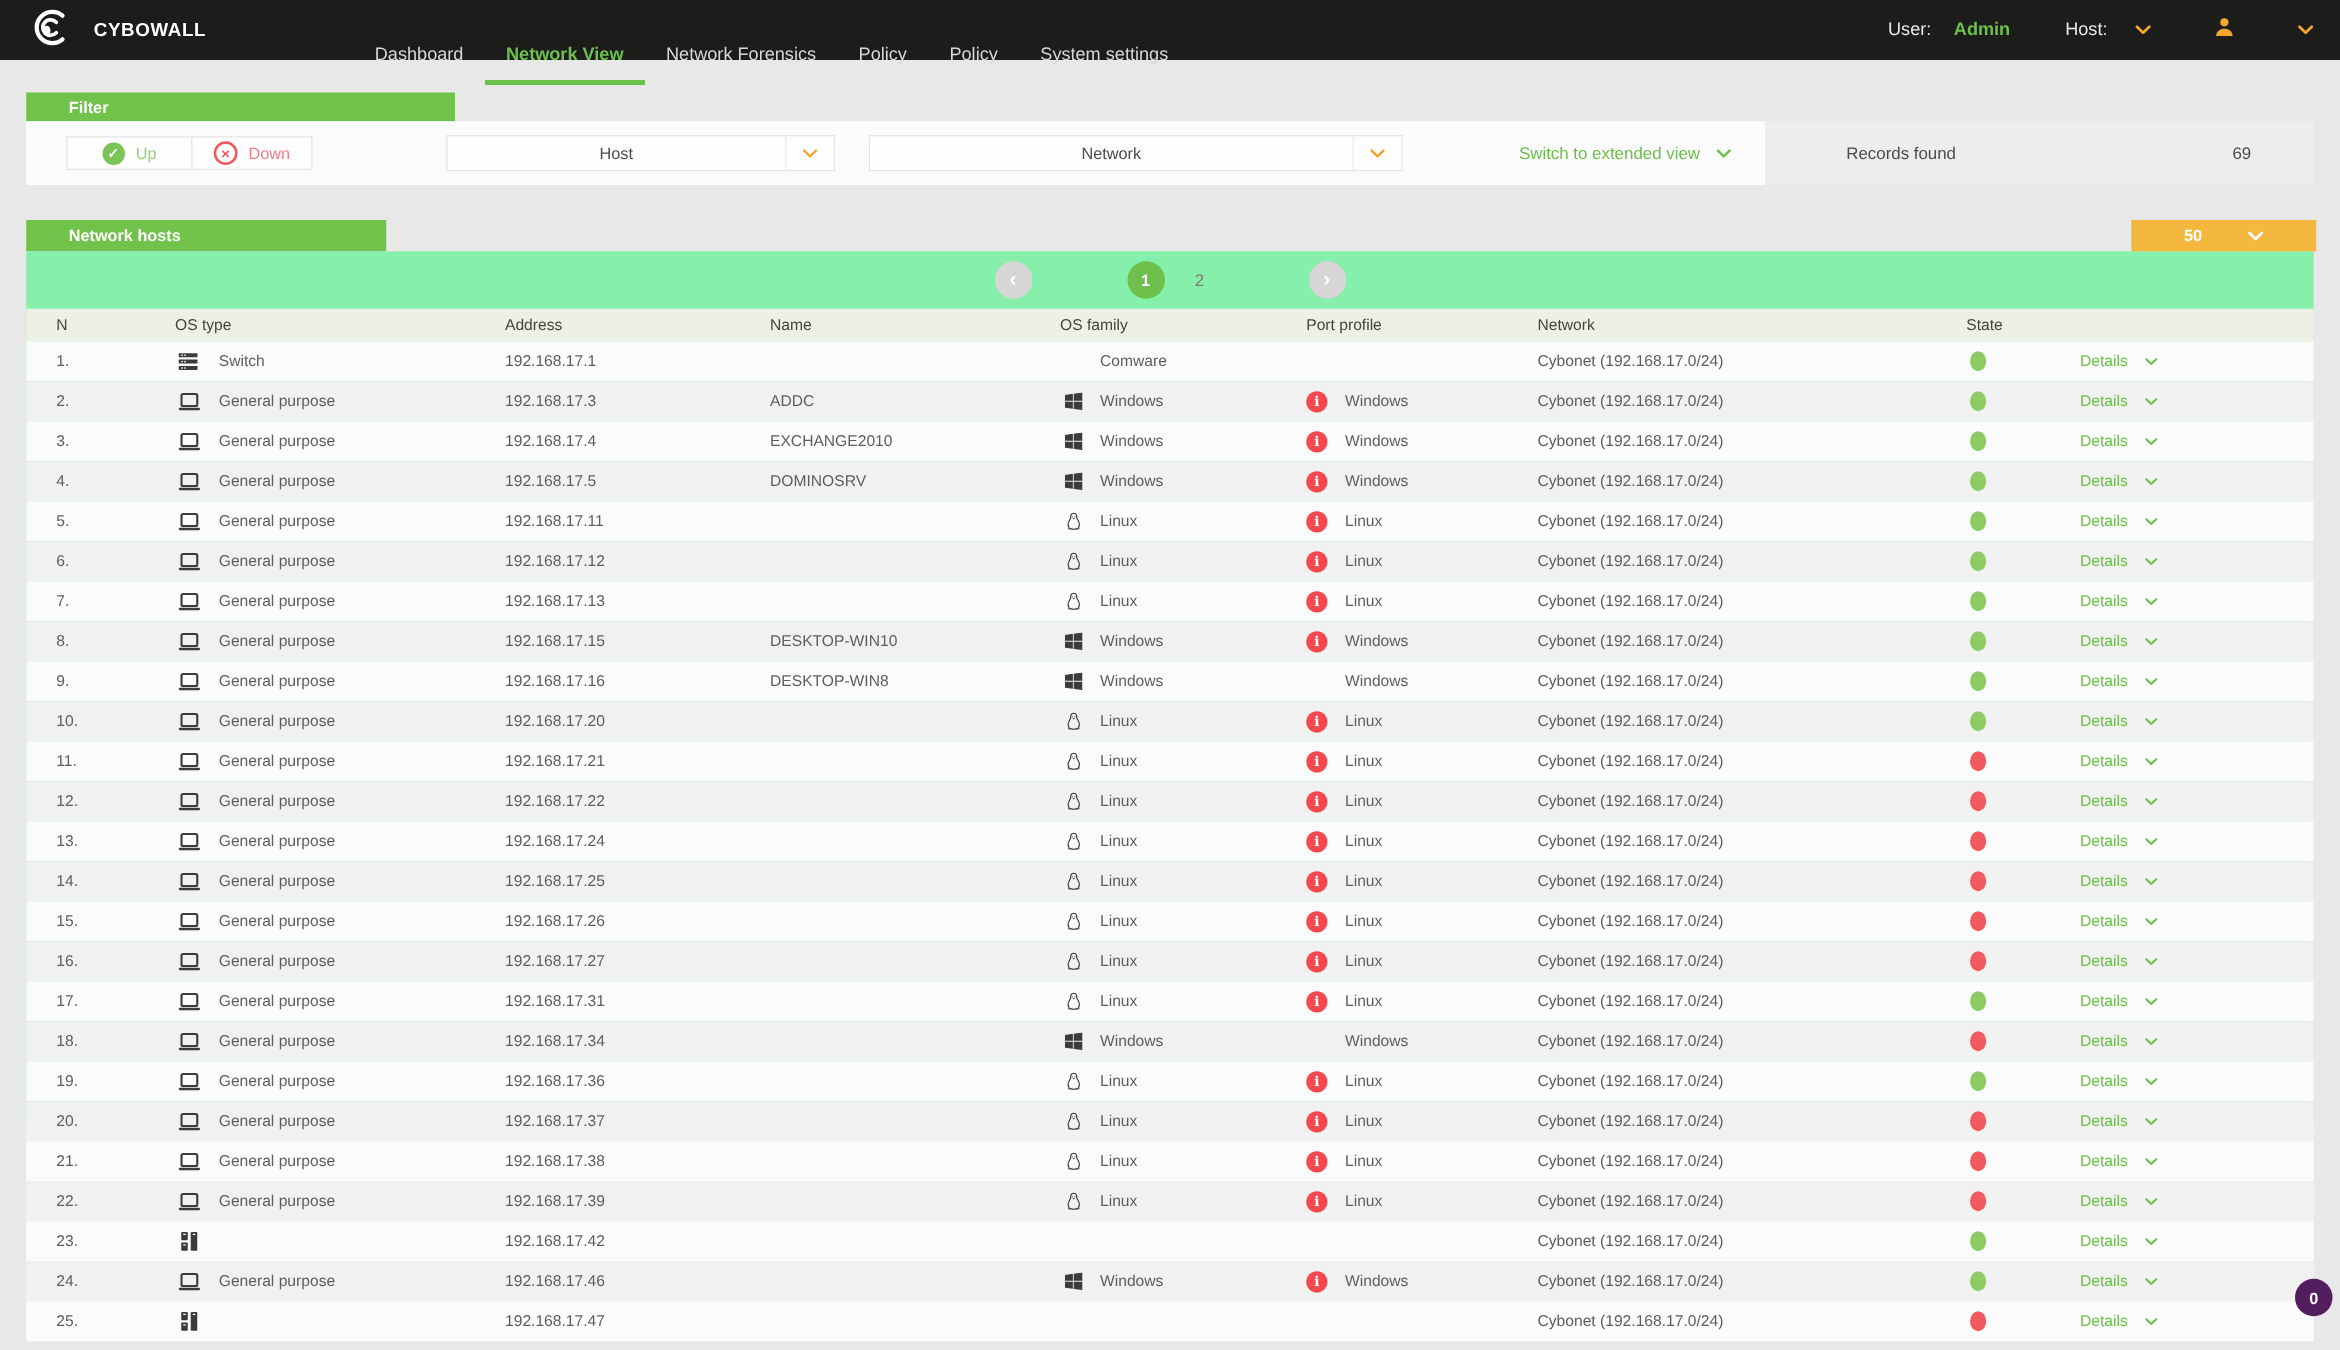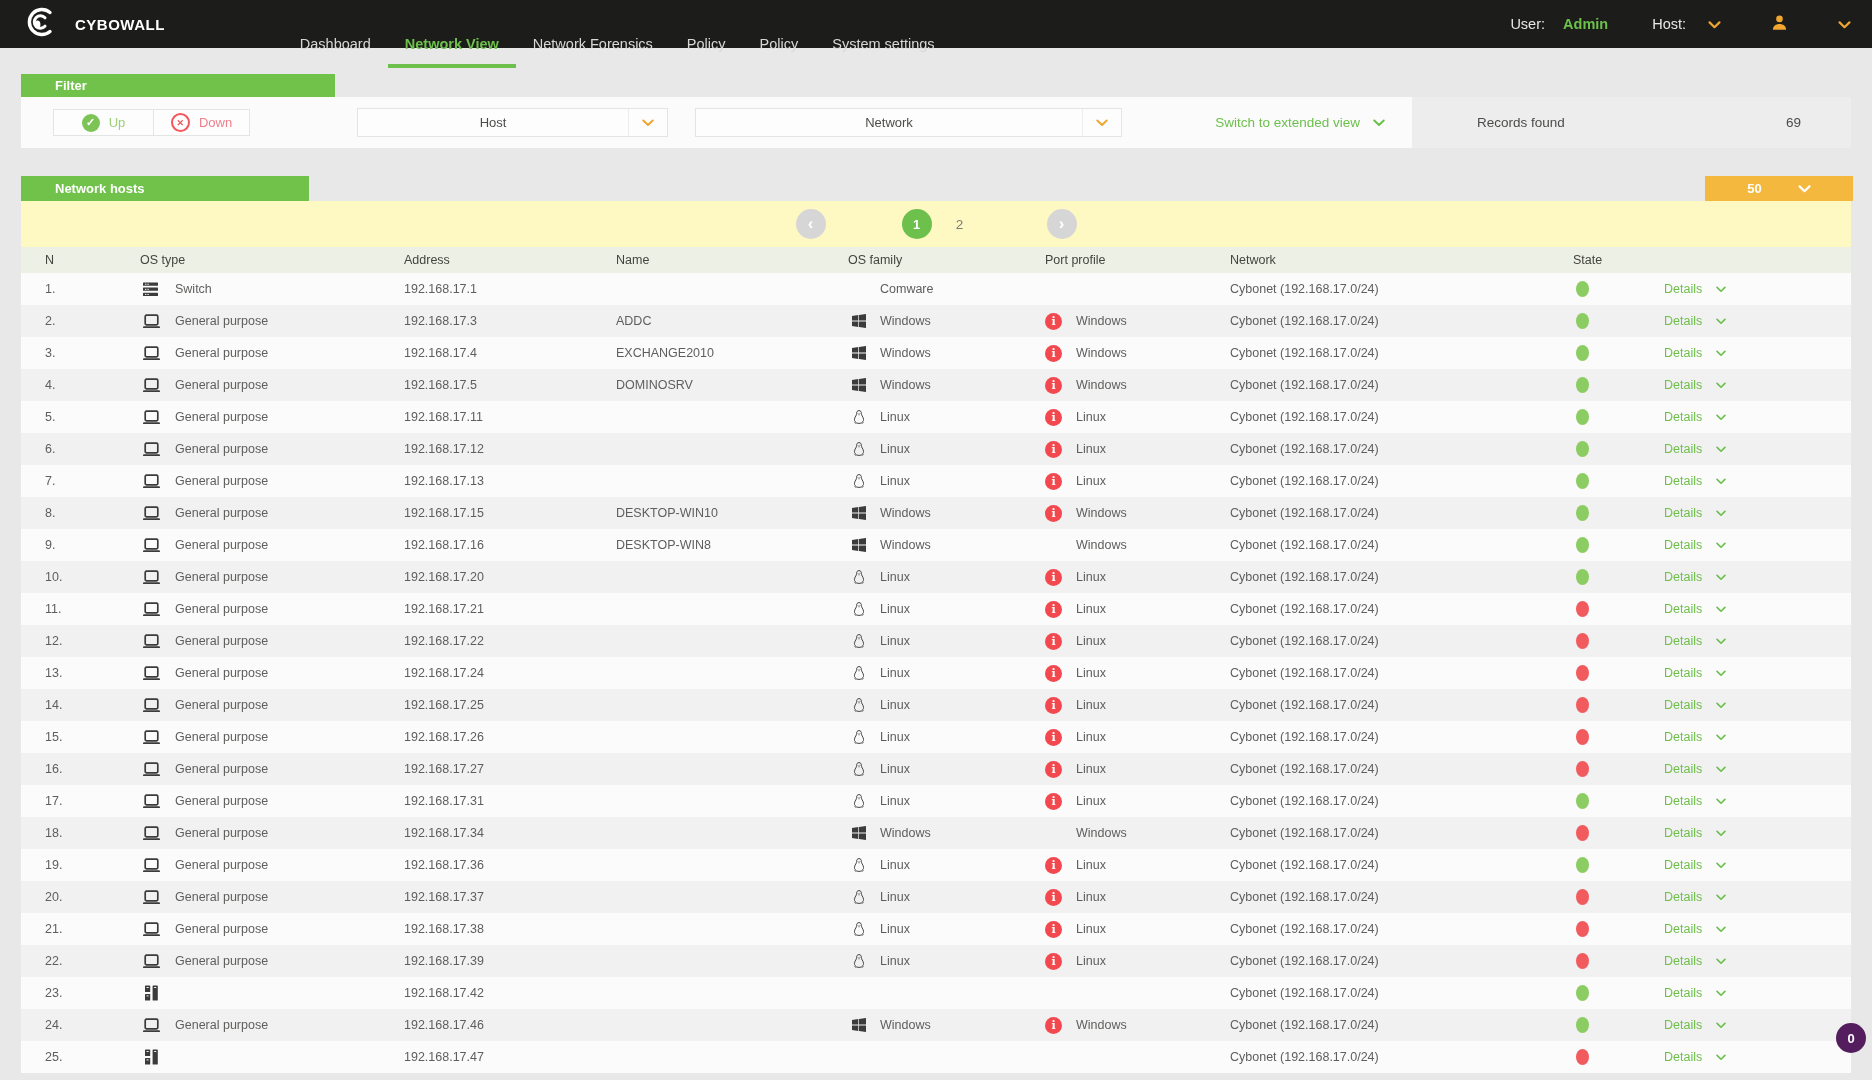--- a/index.html
+++ b/index.html
@@ -17,40 +17,40 @@
   .nav-right .admin{color:#6cc04b;font-weight:bold;font-size:14.5px;margin-right:26px;}
   .nav-right .hostlbl{margin-right:4px;}
   .chev{display:inline-block;}
   .amber{color:#f0a62f;}
   .green{color:#6cbf4b;}
   .white{color:#ffffff;}
   .gap26{width:14px;}
 
   
   .gtab{position:absolute;background:#70c24a;color:#fff;font-weight:bold;font-size:13px;display:flex;align-items:center;padding-left:34px;box-sizing:border-box;}
-  #filter-tab{left:21px;top:74px;width:314px;height:23px;}
+  #filter-tab{left:21px;top:74px;width:343px;height:23px;}
   #hosts-tab{left:21px;top:176px;width:288px;height:25px;}
 
   
   .filter-panel{position:absolute;left:21px;top:97px;width:1391px;height:51px;background:#fbfbfb;display:flex;align-items:center;}
   .pill-btn{height:27px;background:#fdfdfd;border:1px solid #e4e4e4;display:flex;align-items:center;justify-content:center;gap:9px;font-size:13px;cursor:pointer;box-sizing:border-box;}
   #up-btn{width:100px;margin-left:32px;color:#9ccf78;border-right:none;}
   #down-btn{width:97px;color:#ee7f8b;}
   .ok-circle{width:18px;height:18px;border-radius:50%;background:#7dc457;color:#fff;font-size:11px;display:flex;align-items:center;justify-content:center;font-weight:bold;}
   .x-circle{width:15px;height:15px;border-radius:50%;border:2px solid #f2565c;color:#f2565c;font-size:9px;display:flex;align-items:center;justify-content:center;font-weight:bold;}
   .dropdown{height:29px;background:#fdfdfd;border:1px solid #e4e4e4;display:flex;align-items:center;cursor:pointer;box-sizing:border-box;font-size:13px;color:#4c4c4a;}
   #host-dd{width:311px;margin-left:107px;}
   #network-dd{width:427px;margin-left:27px;}
   .dd-value{flex:1;text-align:center;}
   .dd-chev{width:38px;height:100%;display:flex;align-items:center;justify-content:center;border-left:1px solid #ededed;}
   .switch-view{position:absolute;right:27px;top:0;height:51px;display:flex;align-items:center;gap:13px;color:#6cbf4b;font-size:13.5px;cursor:pointer;}
   .records-panel{position:absolute;left:1412px;top:97px;width:439px;height:51px;background:#ededed;display:flex;align-items:center;justify-content:space-between;padding:0 50px 0 65px;box-sizing:border-box;font-size:13.5px;color:#4c4c4a;}
 
   
-  .hosts-panel{position:absolute;left:21px;top:201px;width:1830px;height:696px;background:#fef9c3;}
+  .hosts-panel{position:absolute;left:21px;top:201px;width:1830px;height:696px;background:#86efac;}
   .pager{height:46px;display:flex;align-items:center;justify-content:center;gap:17px;}
   .pg-circle{width:30px;height:30px;border-radius:50%;display:flex;align-items:center;justify-content:center;cursor:pointer;}
   .pg-arrow{background:#d6d6d6;color:#fff;font-size:17px;font-weight:bold;}
   .pg-num{background:#6cc04b;color:#fff;font-size:13px;font-weight:bold;}
   .pg-plain{color:#7b7b79;font-size:13.5px;cursor:pointer;width:22px;text-align:center;}
   .pg-spacer{width:42px;}
   #pagesize-btn{position:absolute;left:1684px;top:-25px;width:148px;height:25px;background:#f5b83f;color:#fff;display:flex;align-items:center;justify-content:center;gap:36px;font-size:13px;font-weight:bold;cursor:pointer;}
 
   .grid{display:grid;grid-template-columns:98px 264px 212px 208px 212px 198px 246px 160px 1fr;align-items:center;}
   .thead{height:26px;background:#edf0e5;font-size:12.5px;color:#45453f;}

